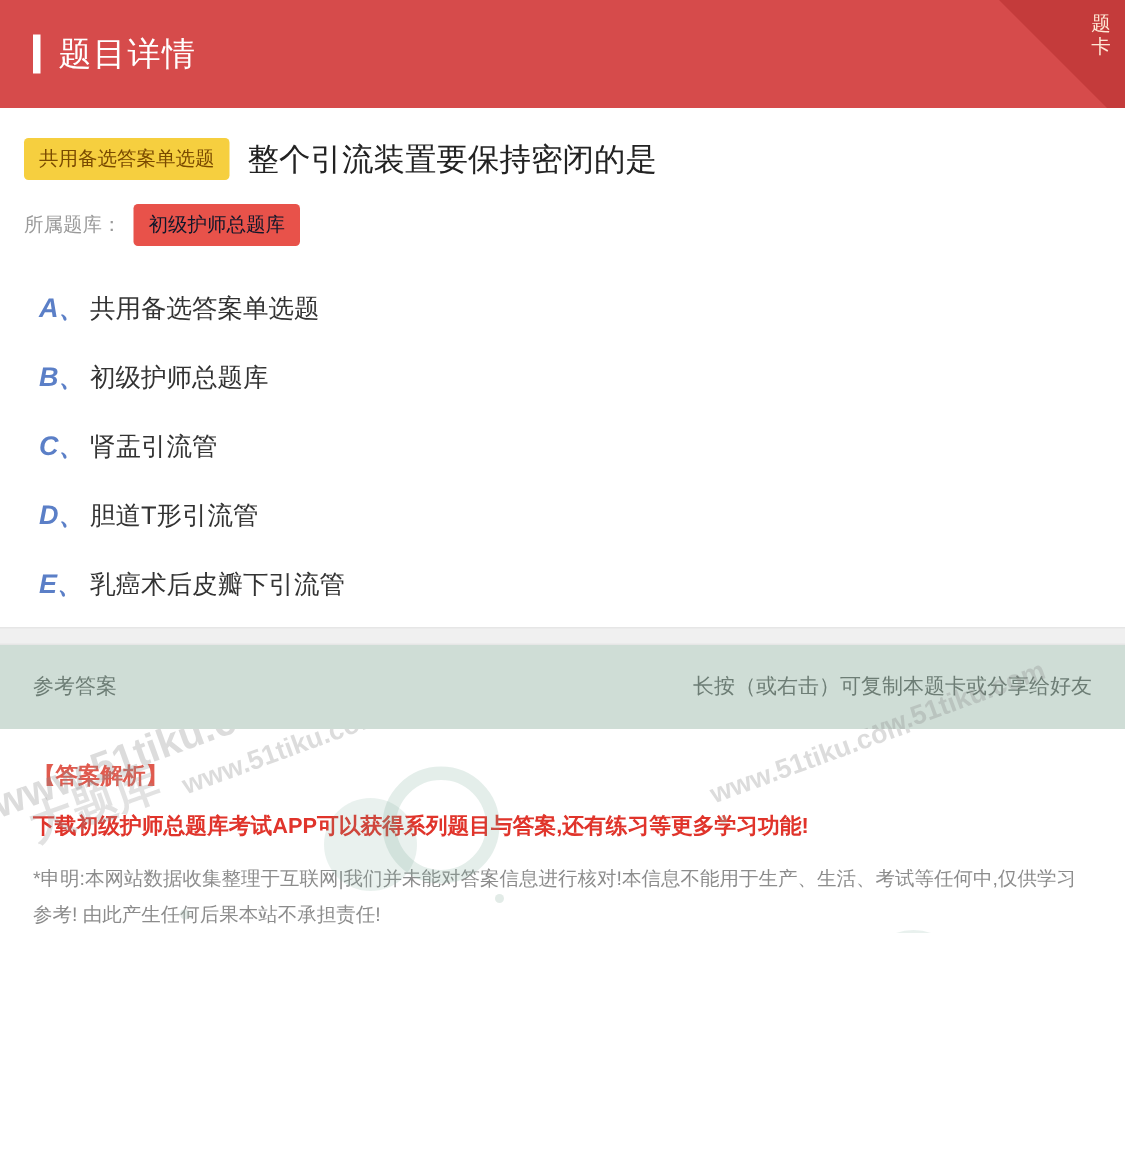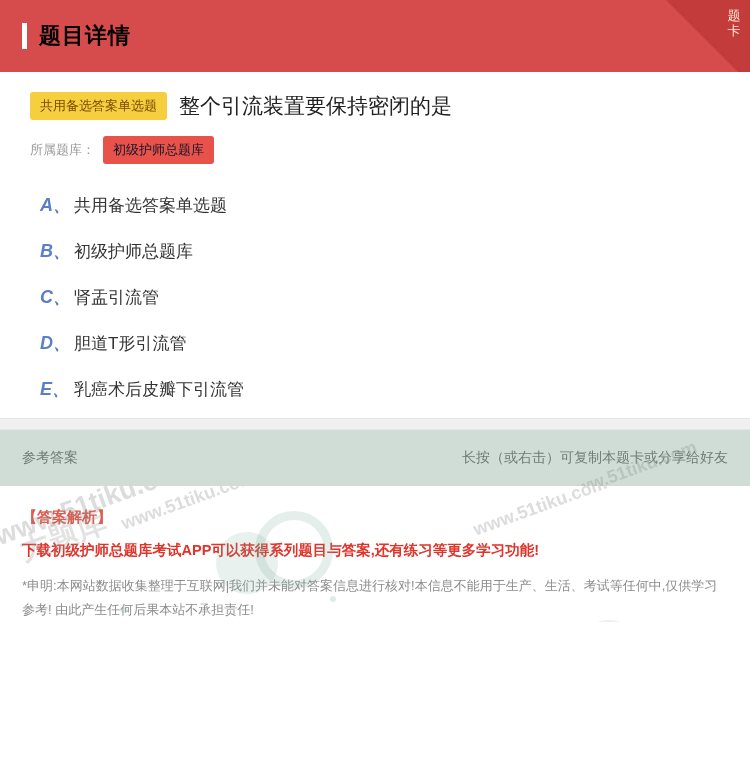--- a/index.html
+++ b/index.html
@@ -27,23 +27,23 @@
     padding-left: 22px;
     overflow: hidden;
   }
   .header-bar {
     width: 5px;
     height: 26px;
     background: #ffffff;
     margin-right: 12px;
   }
   .header-title {
-    color: #000000;
+    color: #ffffff;
     font-size: 22px;
-    font-weight: bold;
+    font-weight: normal;
     letter-spacing: 1px;
   }
   .corner-ribbon {
     position: absolute;
     top: 0;
     right: 0;
     width: 84px;
     height: 84px;
     overflow: hidden;
   }
@@ -63,21 +63,21 @@
     font-size: 13px;
     line-height: 15px;
     text-align: center;
     transform: rotate(0deg);
     letter-spacing: 0px;
   }
 
   
   .card {
     background: #ffffff;
-    padding: 20px 22px 6px 30px;
+    padding: 20px 22px 6px 16px;
   }
   .q-row {
     display: flex;
     align-items: center;
     gap: 12px;
   }
   .tag-yellow {
     background: #f6cf3f;
     color: #7a4a00;
     font-size: 13px;

